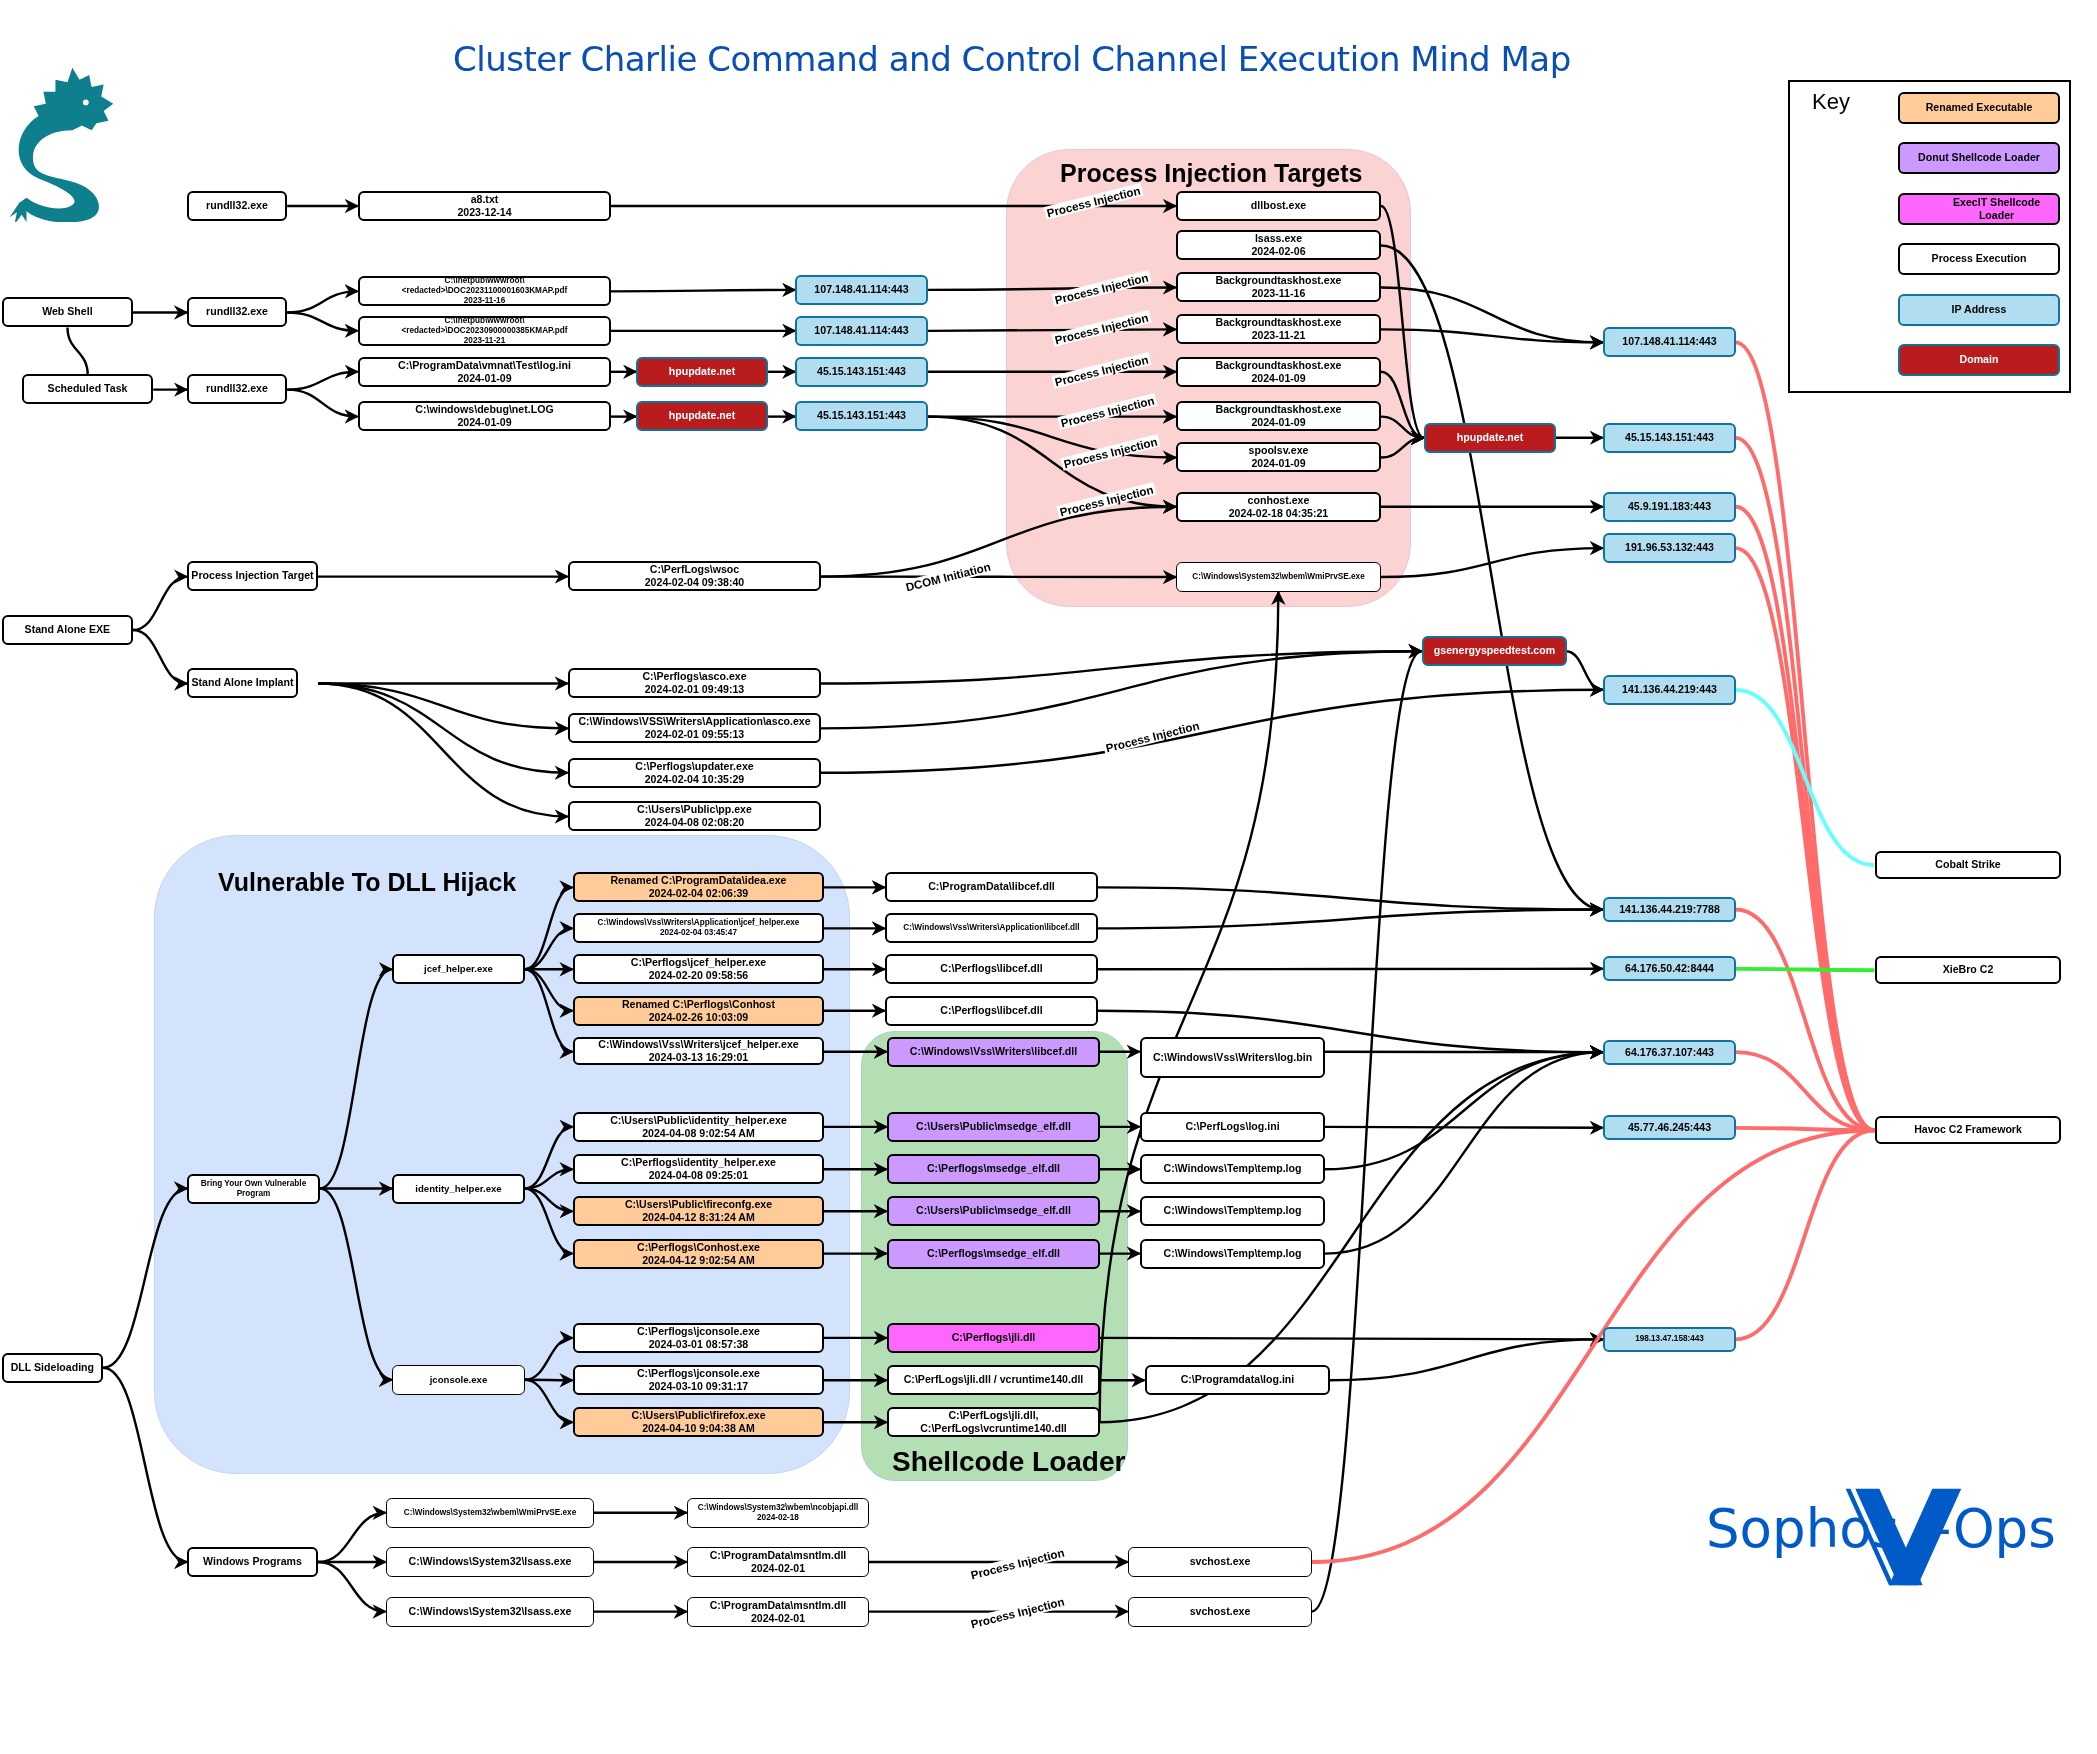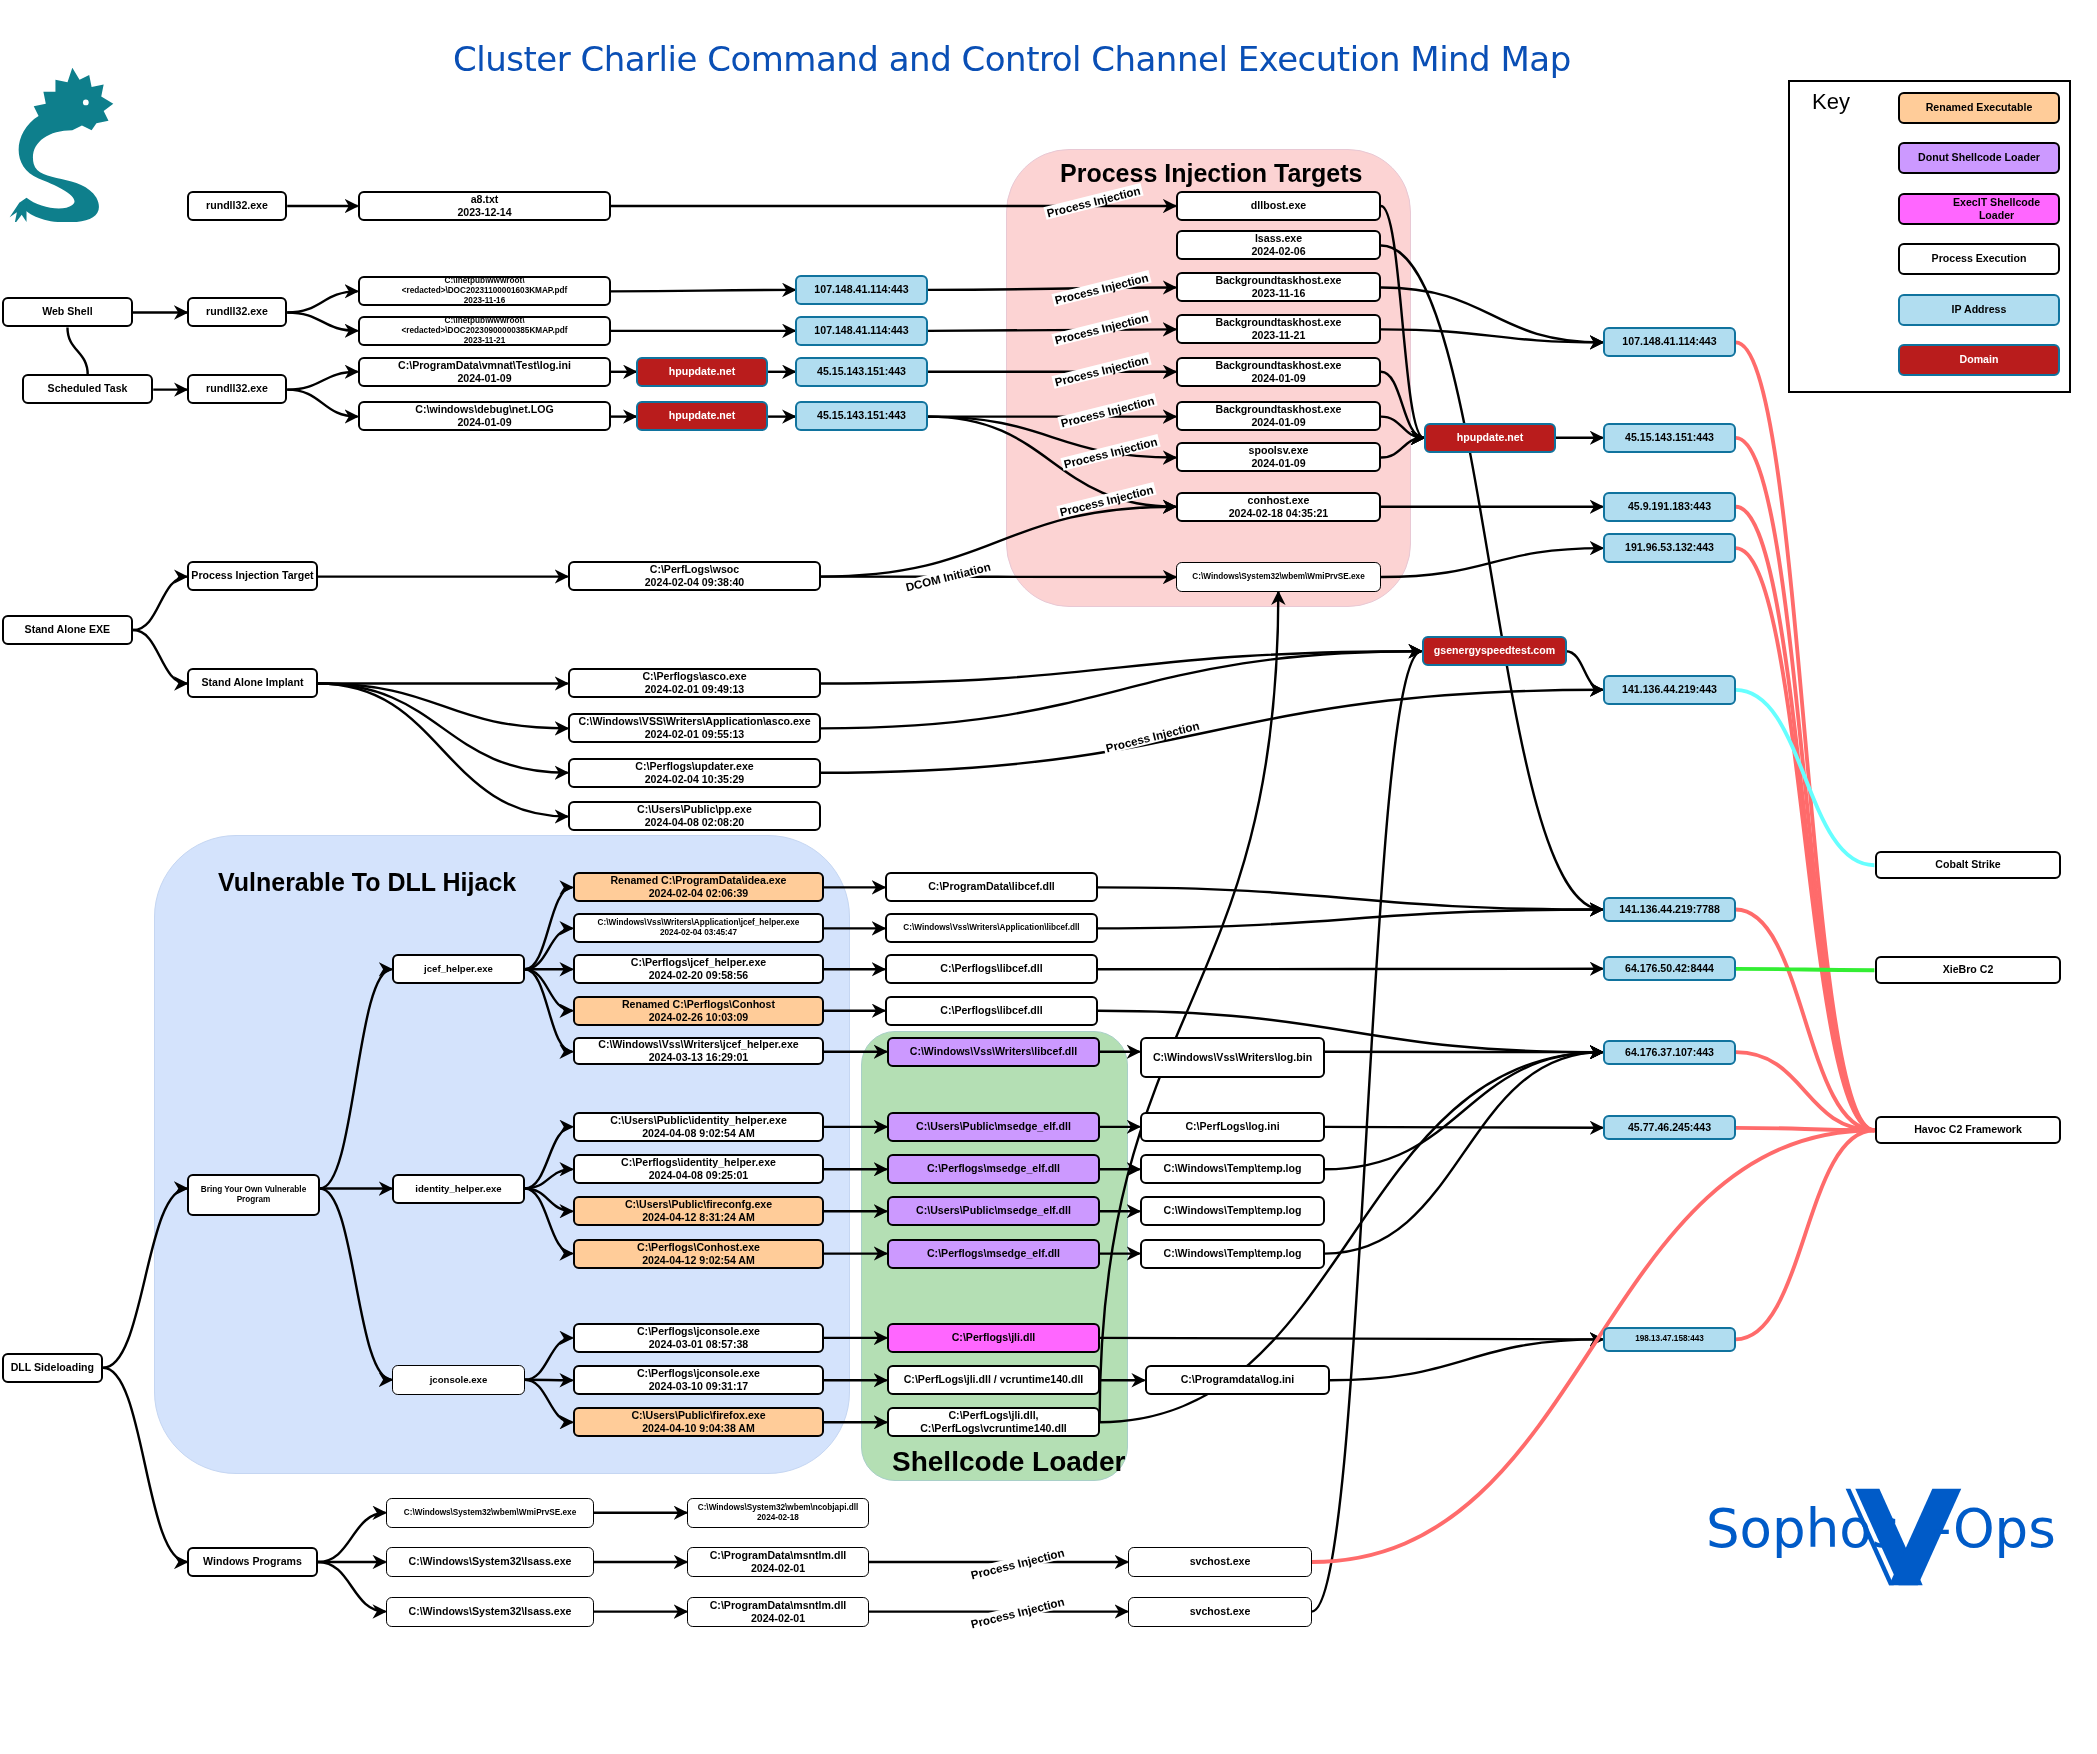--- a/index.html
+++ b/index.html
@@ -217,34 +217,34 @@
 2024-01-09</div>
   <div id="n-conhost_pi" class="node" style="left:1176px;top:492px;width:205px;height:30px;">conhost.exe
 2024-02-18 04:35:21</div>
   <div id="n-wmiprvse_pi" class="node thin small" style="left:1176px;top:562px;width:205px;height:30px;">C:\Windows\System32\wbem\WmiPrvSE.exe</div>
 
   <div id="n-hpupdate_c" class="node domain" style="left:1424px;top:423px;width:132px;height:30px;">hpupdate.net</div>
   <div id="n-gsenergy" class="node domain" style="left:1422px;top:636px;width:145px;height:30px;">gsenergyspeedtest.com</div>
 
   <div id="n-stand_alone_exe" class="node" style="left:1.9px;top:615px;width:131px;height:30px;">Stand Alone EXE</div>
   <div id="n-pi_target" class="node" style="left:187px;top:561px;width:131px;height:30px;">Process Injection Target</div>
-  <div id="n-stand_alone_implant" class="node" style="left:187px;top:668px;width:131px;height:30px;">Stand Alone Implant</div>
+  <div id="n-stand_alone_implant" class="node" style="left:187px;top:668px;width:111px;height:30px;">Stand Alone Implant</div>
   <div id="n-wsoc" class="node" style="left:568px;top:561px;width:253px;height:30px;">C:\PerfLogs\wsoc
 2024-02-04  09:38:40</div>
   <div id="n-asco1" class="node" style="left:568px;top:668px;width:253px;height:30px;">C:\Perflogs\asco.exe
 2024-02-01 09:49:13</div>
   <div id="n-asco2" class="node" style="left:568px;top:713px;width:253px;height:30px;">C:\Windows\VSS\Writers\Application\asco.exe
 2024-02-01 09:55:13</div>
   <div id="n-updater" class="node" style="left:568px;top:758px;width:253px;height:30px;">C:\Perflogs\updater.exe
 2024-02-04 10:35:29</div>
   <div id="n-pp" class="node" style="left:568px;top:801px;width:253px;height:30px;">C:\Users\Public\pp.exe
 2024-04-08  02:08:20</div>
 
   <div id="n-dll_sideloading" class="node" style="left:1.9px;top:1353px;width:101px;height:30px;">DLL Sideloading</div>
-  <div id="n-byovp" class="node small" style="left:187px;top:1174px;width:133px;height:42px;">Bring Your Own Vulnerable
+  <div id="n-byovp" class="node small" style="left:187px;top:1174px;width:133px;height:30px;">Bring Your Own Vulnerable
 Program</div>
   <div id="n-jcef_helper" class="node med" style="left:392px;top:954px;width:133px;height:30px;">jcef_helper.exe</div>
   <div id="n-identity_helper" class="node med" style="left:392px;top:1174px;width:133px;height:30px;">identity_helper.exe</div>
   <div id="n-jconsole" class="node thin med" style="left:392px;top:1365px;width:133px;height:30px;">jconsole.exe</div>
 
   <div id="n-idea" class="node renamed" style="left:573px;top:872px;width:251px;height:30px;">Renamed C:\ProgramData\idea.exe
 2024-02-04  02:06:39</div>
   <div id="n-vss_jcef_app" class="node small" style="left:573px;top:913px;width:251px;height:30px;">C:\Windows\Vss\Writers\Application\jcef_helper.exe
 2024-02-04 03:45:47</div>
   <div id="n-perf_jcef" class="node" style="left:573px;top:954px;width:251px;height:30px;">C:\Perflogs\jcef_helper.exe

